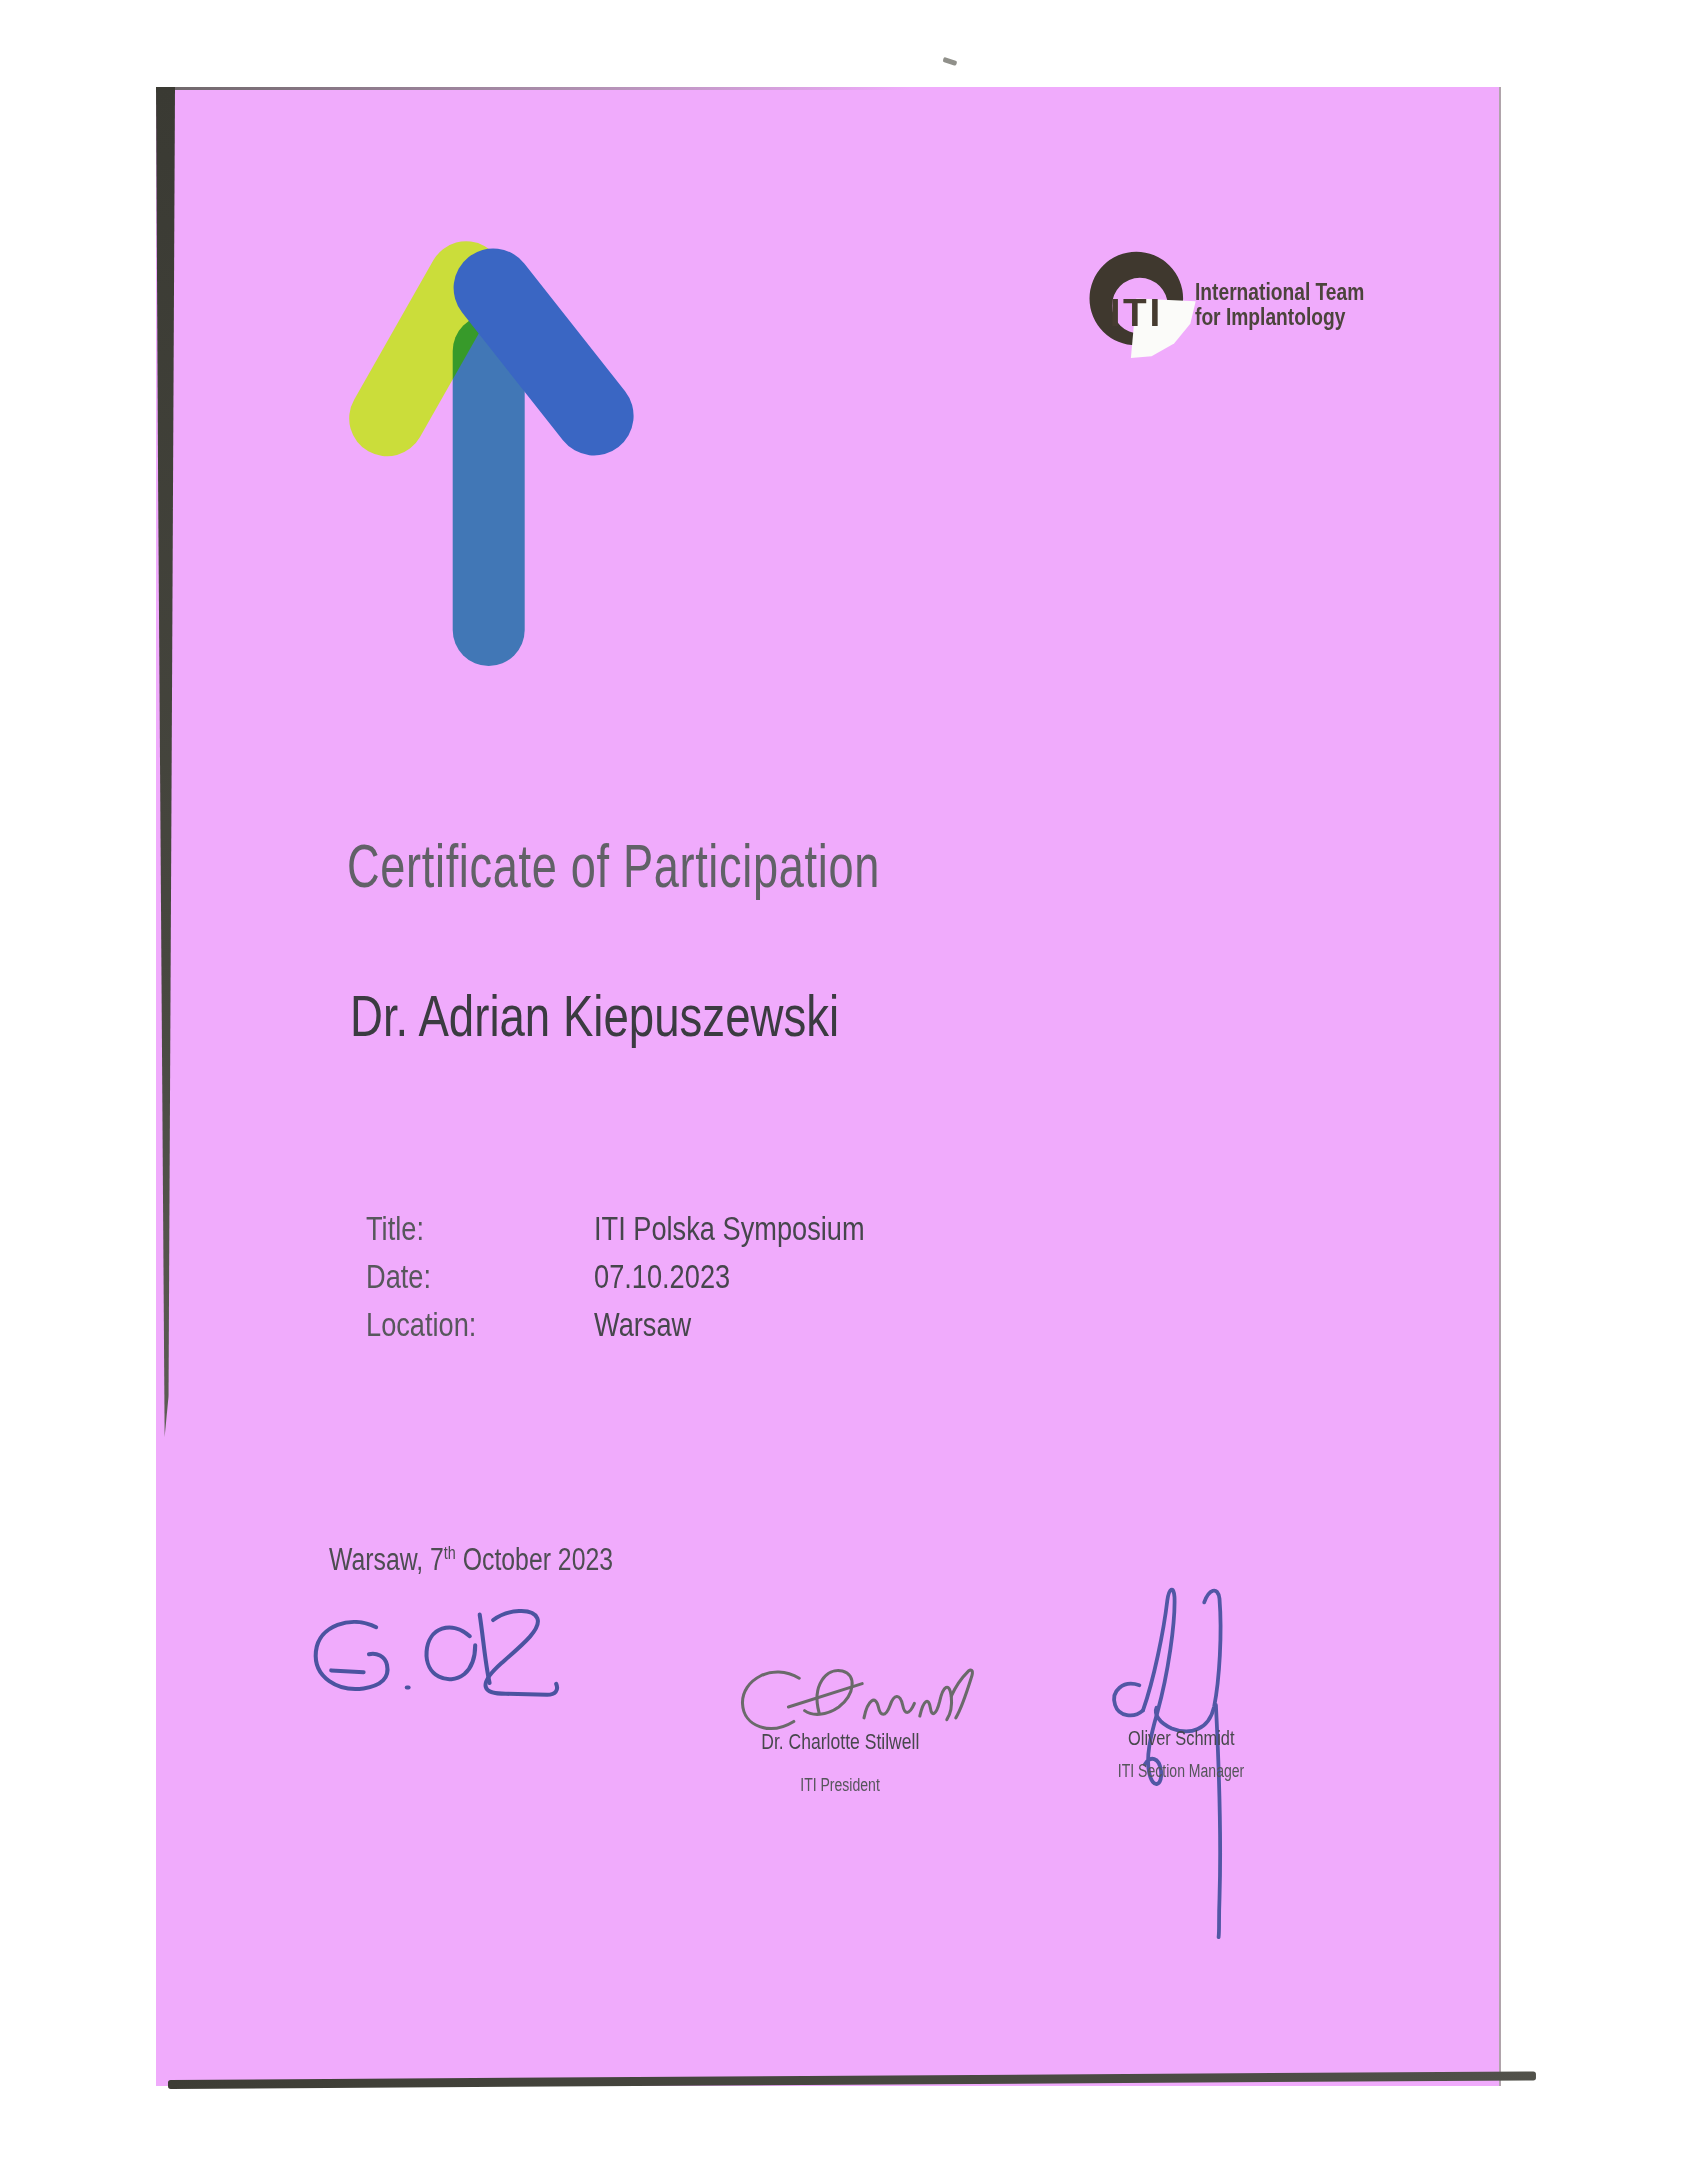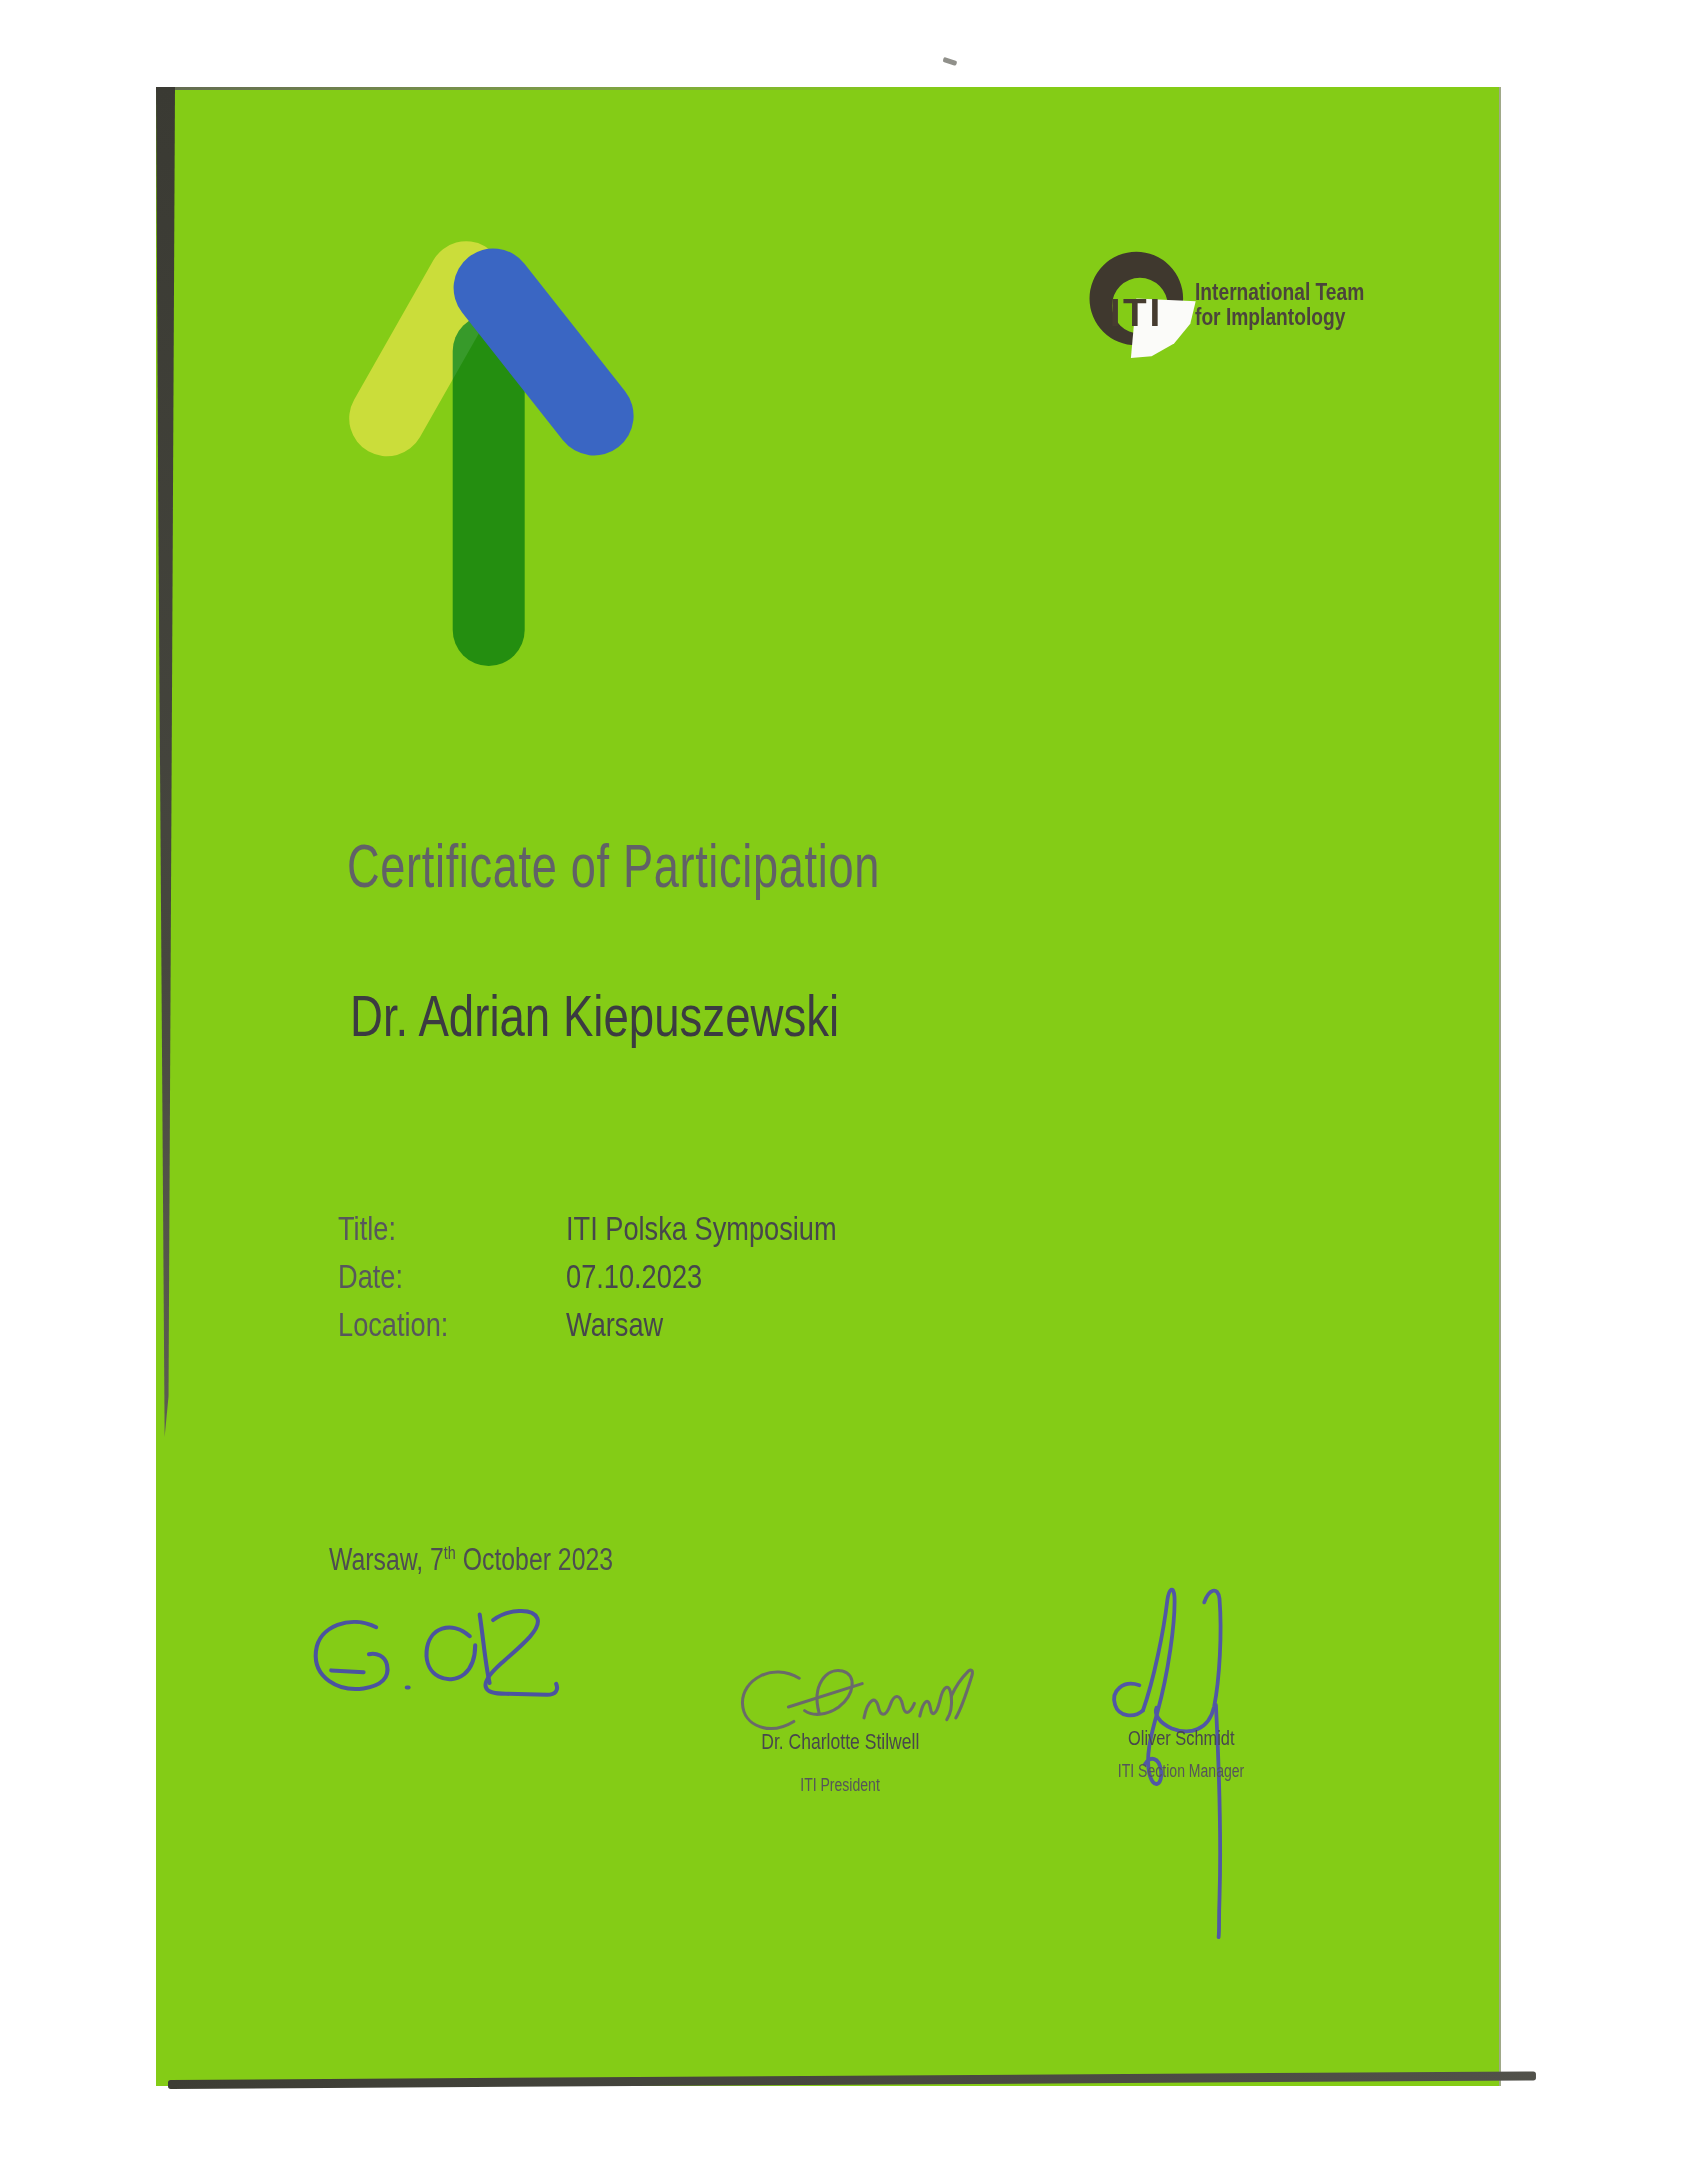--- a/index.html
+++ b/index.html
@@ -2,21 +2,21 @@
 <html style="font-size:14.4px"><head>
 <meta charset="utf-8">
 <style>
   html,body{margin:0;padding:0;}
   body{
     width:1683px;height:2178px;position:relative;background:#ffffff;
     font-family:"Liberation Sans", sans-serif;overflow:hidden;
   }
   .page{
     position:absolute;left:156px;top:87px;width:1345px;height:1999px;
-    background:#84cc16;
+    background:#f0abfc;
   }
   
   .edge-top{
     position:absolute;left:0;top:0;width:756px;height:2.7px;
     background:linear-gradient(to right, rgba(95,95,88,.9), rgba(120,120,112,.55) 55%, rgba(120,120,112,0));
   }
   .edge-left{
     position:absolute;left:0;top:0;width:21.6px;height:1350px;
     background:linear-gradient(#3a3a33, #47473f 65%, #5d5d54);
     clip-path:polygon(0% 0%, 88% 0%, 58% 97%, 40% 100%, 10% 30%);
@@ -56,21 +56,21 @@
   .title{
     position:absolute;left:191px;top:749px;margin:0;font-size:61px;line-height:61px;
     font-weight:300;color:#616167;letter-spacing:0.9px;
   }
   .title .squish{transform:scaleX(.74);}
   .recipient{
     position:absolute;left:194px;top:904px;font-size:57px;line-height:50px;
     font-weight:400;color:#3b3b41;
   }
   .details{position:absolute;left:182px;top:1117px;font-size:34px;}
-  .drow{position:relative;height:48px;line-height:48px;}
+  .drow{position:relative;height:48px;line-height:48px;margin-left:28px;}
   .dlabel{color:#57575c;}
   .dvalue{position:absolute;left:228px;top:0;color:#46464c;}
   .dateline{
     position:absolute;left:173px;top:1451px;font-size:31px;line-height:31px;color:#4d4d52;
   }
   .dateline sup{font-size:58%;vertical-align:super;}
   
   .sig-svg{position:absolute;fill:none;}
   .sig-svg path, .sig-svg line{fill:none;stroke-linecap:round;stroke-linejoin:round;}
   .sig1{left:150px;top:1515px;width:279px;height:117px;}

